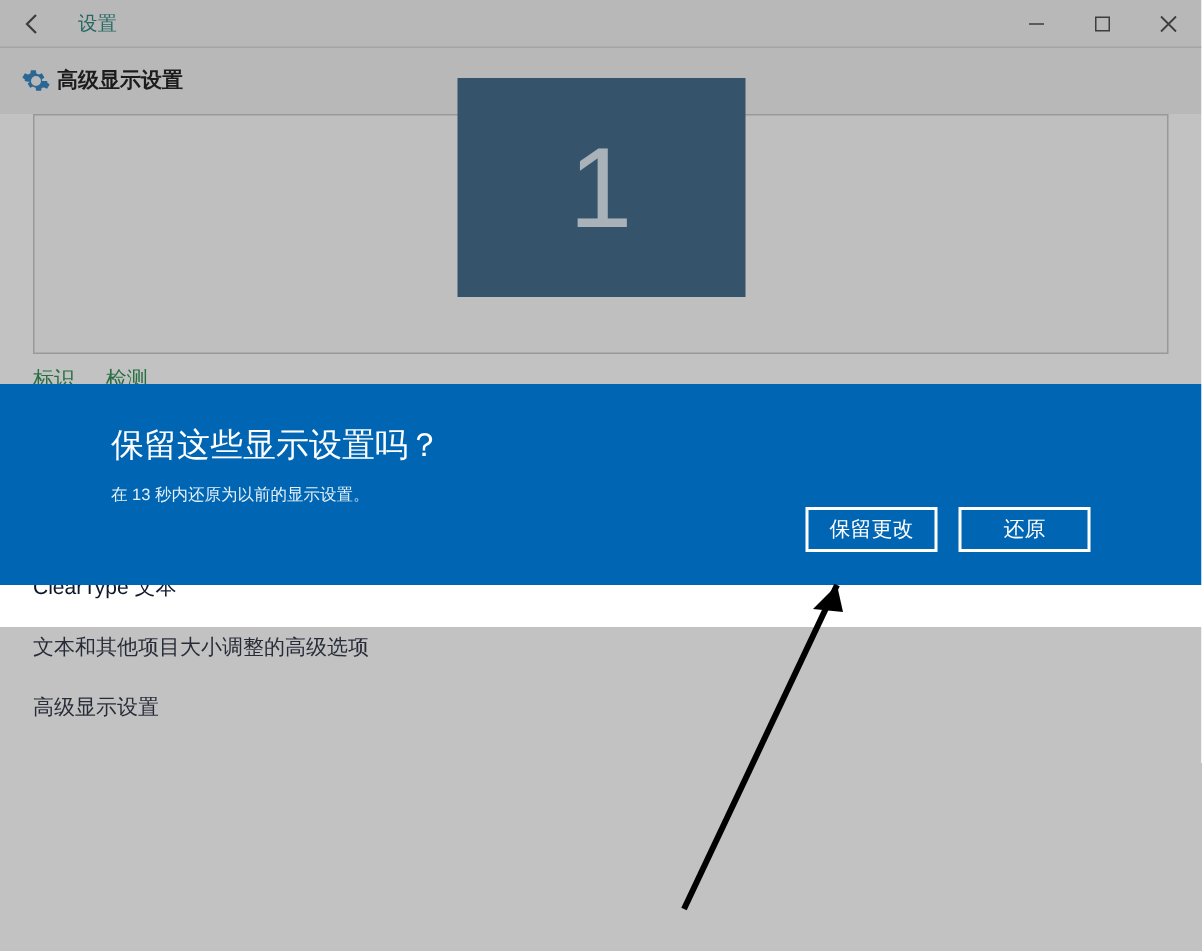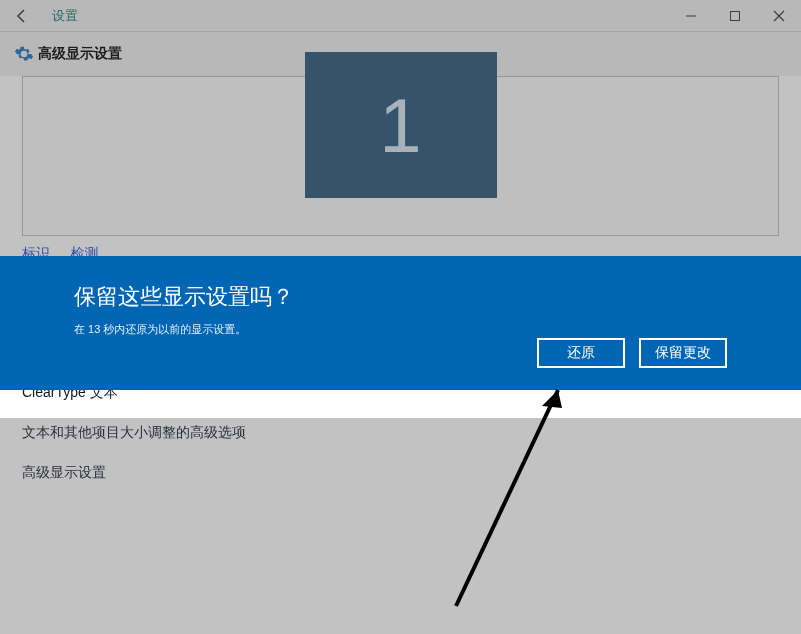--- a/index.html
+++ b/index.html
@@ -13,21 +13,21 @@
     
     .subheader { height: 44px; background: #f0f0f0; display: flex; align-items: center; padding-left: 14px; gap: 4px; }
     .gear { width: 20px; height: 20px; }
     .subheader-title { font-size: 14px; font-weight: bold; color: #000; }
     
     .display-preview { margin: 0 22px; border: 1px solid #c0c0c0; height: 160px; display: flex; align-items: center; justify-content: center; background: #fbfbfb; }
     .monitor-box { width: 192px; height: 146px; background: #28557c; display: flex; align-items: center; justify-content: center; margin-top: -62px; }
     .monitor-num { color: #d9e6f0; font-size: 76px; font-weight: 200; }
     
     .link-row { padding: 8px 22px 0; }
-    .link-inline { color: #1d4ed8; font-size: 14px; margin-right: 16px; cursor: pointer; }
+    .link-inline { color: #15803d; font-size: 14px; margin-right: 16px; cursor: pointer; }
     
     .related { padding: 30px 22px 0; }
     .related-heading { font-size: 20px; color: #000; margin-bottom: 24px; }
     .related-link { display: block; color: #0f172a; font-size: 14px; margin-bottom: 22px; cursor: pointer; }
     
     
     .dim-top { position: absolute; left:0; right:0; top:0; height:256px; background: rgba(80,80,80,0.35); pointer-events:none; }
     .dim-bottom { position: absolute; left:0; right:0; top:418px; bottom:0; background: rgba(80,80,80,0.35); pointer-events:none; }
     
     .dialog-band { position: absolute; left:0; right:0; top:256px; height:134px; background:#0066b3; color:#fff; padding: 26px 74px 0; }
@@ -93,21 +93,21 @@
   <a class="related-link">高级显示设置</a>
 </div>
 
 <div class="dim-top"></div>
 <div class="dim-bottom"></div>
 
 <div class="dialog-band">
   <div class="dialog-title">保留这些显示设置吗？</div>
   <div class="dialog-sub">在 13 秒内还原为以前的显示设置。</div>
   <div class="dialog-btns">
+    <div class="dlg-btn">保留更改</div>
     <div class="dlg-btn">还原</div>
-    <div class="dlg-btn">保留更改</div>
   </div>
 </div>
 
 <svg class="arrow-annot" width="160" height="240">
   <line x1="12" y1="230" x2="114" y2="14" stroke="#000" stroke-width="4"></line>
   <polygon points="114,14 98,30 118,32" fill="#000"></polygon>
 </svg>
 
 </body></html>

